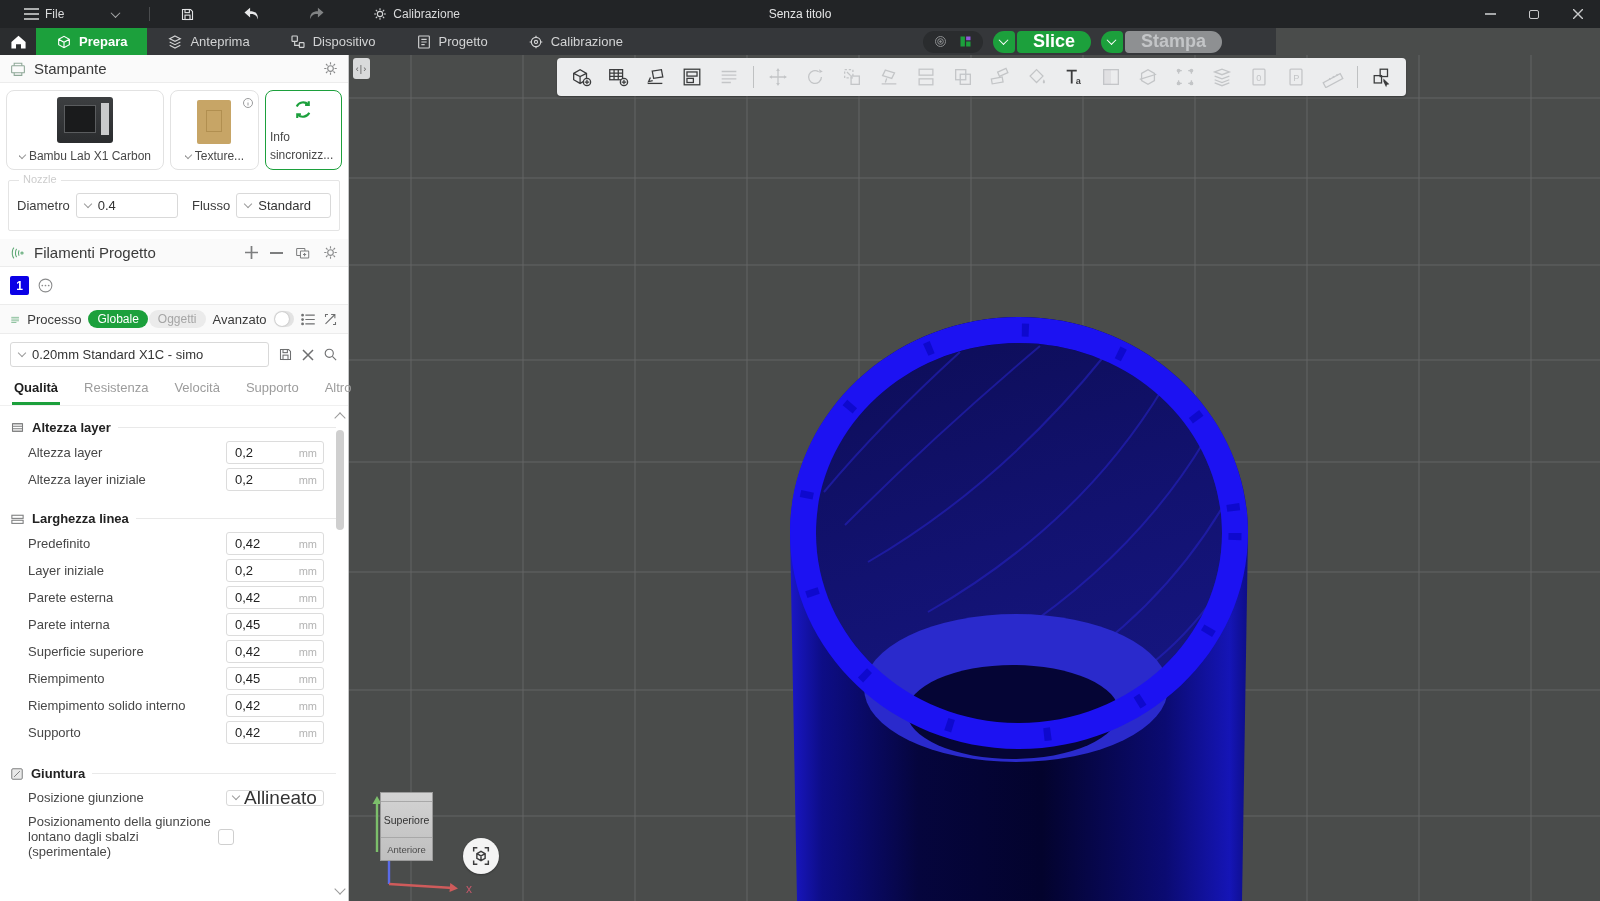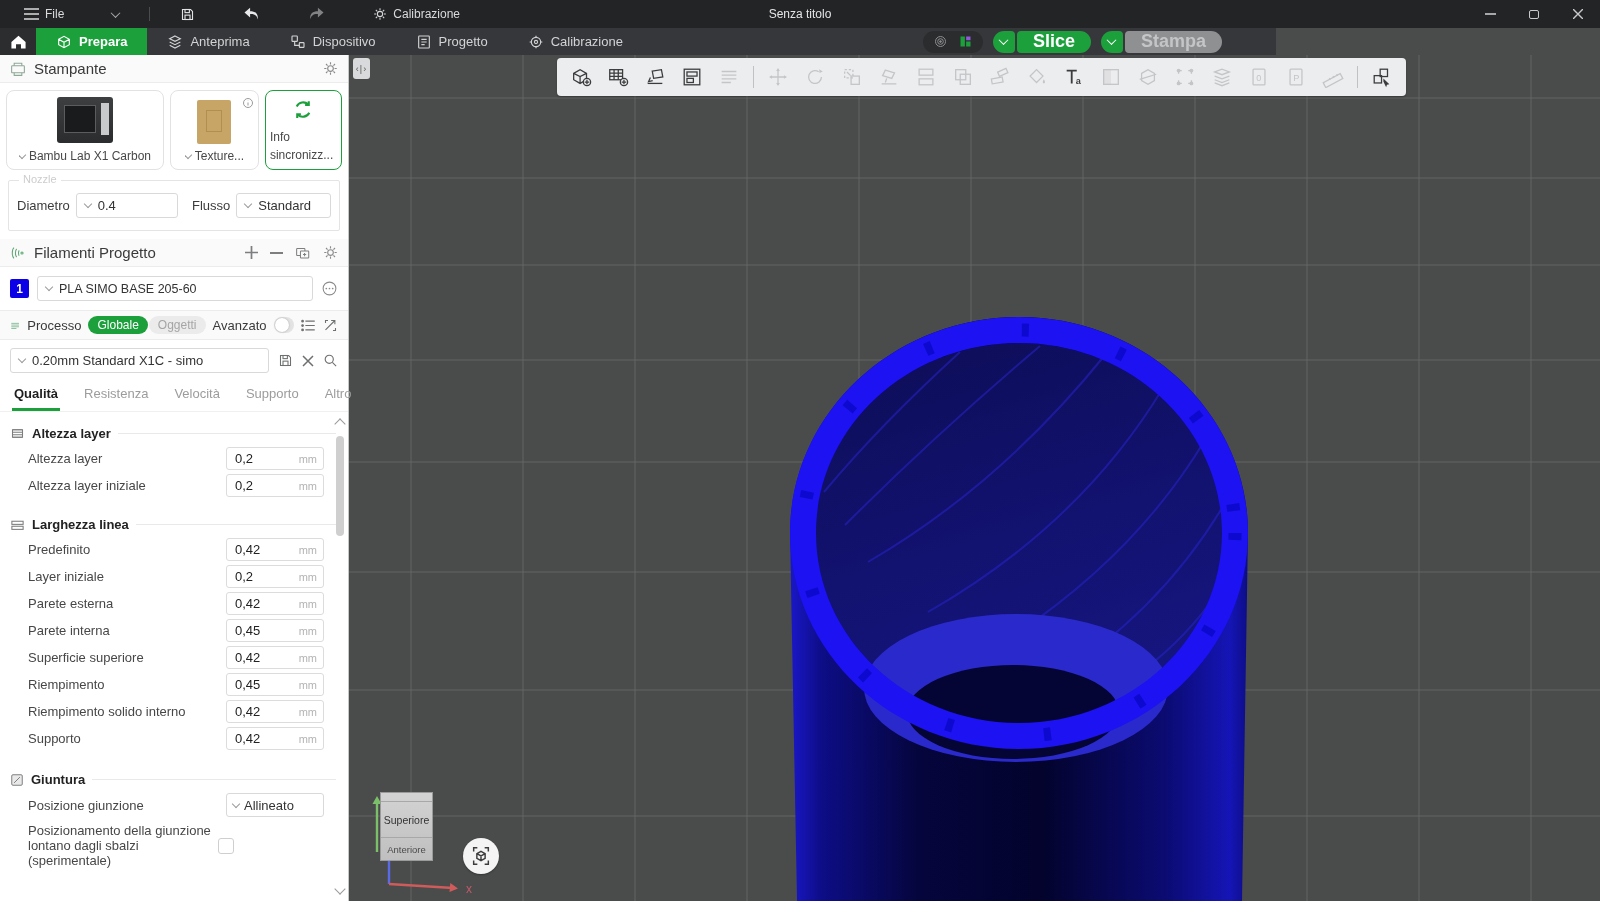--- a/index.html
+++ b/index.html
@@ -71,21 +71,21 @@
 
   #settings { position:relative; flex:1; overflow:hidden; padding:2px 0 0; }
   .grp-h { display:flex; align-items:center; gap:7px; margin:12px 12px 4px 10px; }
   .grp-h b { font-size:13px; color:#222; }
   .grp-h .rule { flex:1; height:1px; background:#E9E9E9; }
   .srow { display:flex; align-items:center; padding:2px 24px 2px 28px; min-height:25px; }
   .srow .lbl { flex:1; font-size:13px; color:#474747; line-height:15px; padding:2px 6px 2px 0; }
   .numin { width:98px; height:23px; border:1px solid #DCDCDC; border-radius:3px; display:flex; align-items:center; flex:none; background:#fff; }
   .numin .v { font-size:13px; color:#222; padding-left:8px; }
   .numin .u { margin-left:auto; font-size:11px; color:#B3B3B3; padding-right:6px; }
-  .combo.small { width:98px; height:24px; flex:none; padding:0 6px; gap:5px; font-size:13px; }
+  .combo.small { width:98px; height:16px; flex:none; padding:0 6px; gap:5px; font-size:19px; }
   .cb { width:16px; height:16px; border:1px solid #CFCFCF; border-radius:3px; background:#fff; flex:none; margin-right:82px; }
 
   #scrollbar { position:absolute; right:1px; top:2px; bottom:2px; width:14px; }
   #sb-up, #sb-dn { position:absolute; left:3px; width:8px; height:8px; border-right:1.6px solid #9A9A9A; border-bottom:1.6px solid #9A9A9A; }
   #sb-up { top:6px; transform:rotate(-135deg); }
   #sb-dn { bottom:6px; transform:rotate(45deg); }
   #sb-thumb { position:absolute; left:3px; top:22px; width:8px; height:100px; border-radius:4px; background:#CFCFCF; }
 
   
   #viewport { position:absolute; left:349px; top:55px; width:1251px; height:846px; background:#4A4C4B; overflow:hidden; }
@@ -327,24 +327,20 @@
           <svg width="15" height="15" viewBox="0 0 24 24" fill="none" stroke="#8A8B8C" stroke-width="1.8">
             <circle cx="12" cy="12" r="4.5"></circle>
             <path d="M12 2v3.5M12 18.5V22M2 12h3.5M18.5 12H22M4.8 4.8l2.5 2.5M16.7 16.7l2.5 2.5M19.2 4.8l-2.5 2.5M7.3 16.7l-2.5 2.5"></path>
           </svg>
         </span>
     </div>
   </div>
 
   <div id="filament-row">
     <div id="fil-slot">1</div>
-    <div class="combo" style="flex:1">
-        <span class="chev-g"></span>
-        <span style="font-size:12.5px">PLA SIMO BASE 205-60</span>
-      </div>
     <span class="icon-btn">
       <svg width="17" height="17" viewBox="0 0 24 24" fill="none" stroke="#8A8B8C" stroke-width="1.5">
           <circle cx="12" cy="12" r="9"></circle>
           <circle cx="7.5" cy="12" r="1.2" fill="#8A8B8C" stroke="none"></circle>
           <circle cx="12" cy="12" r="1.2" fill="#8A8B8C" stroke="none"></circle>
           <circle cx="16.5" cy="12" r="1.2" fill="#8A8B8C" stroke="none"></circle>
         </svg>
     </span>
   </div>
 

